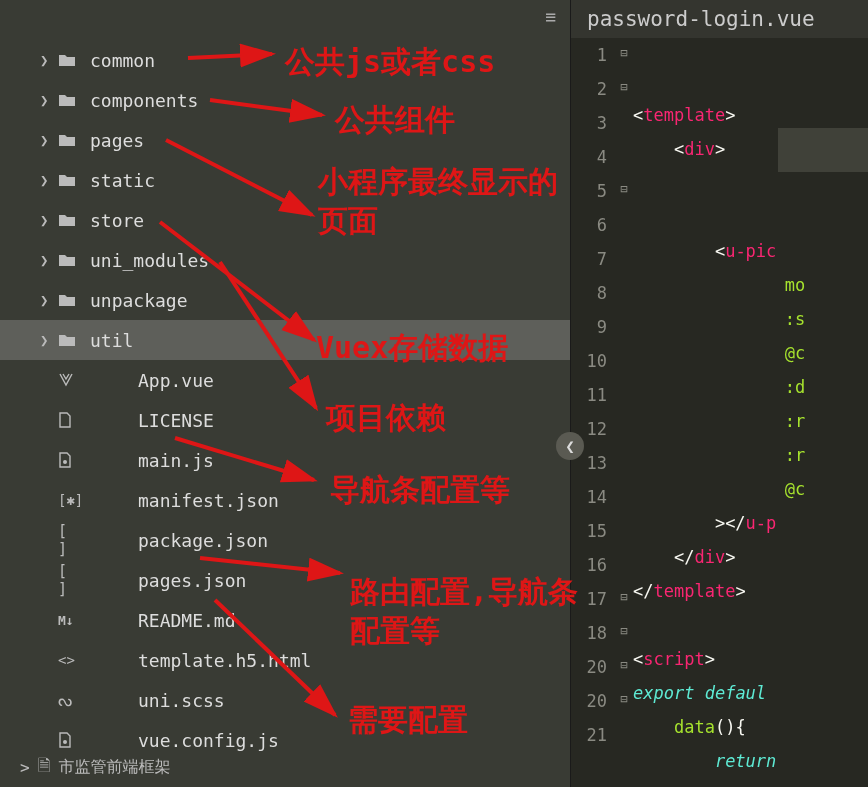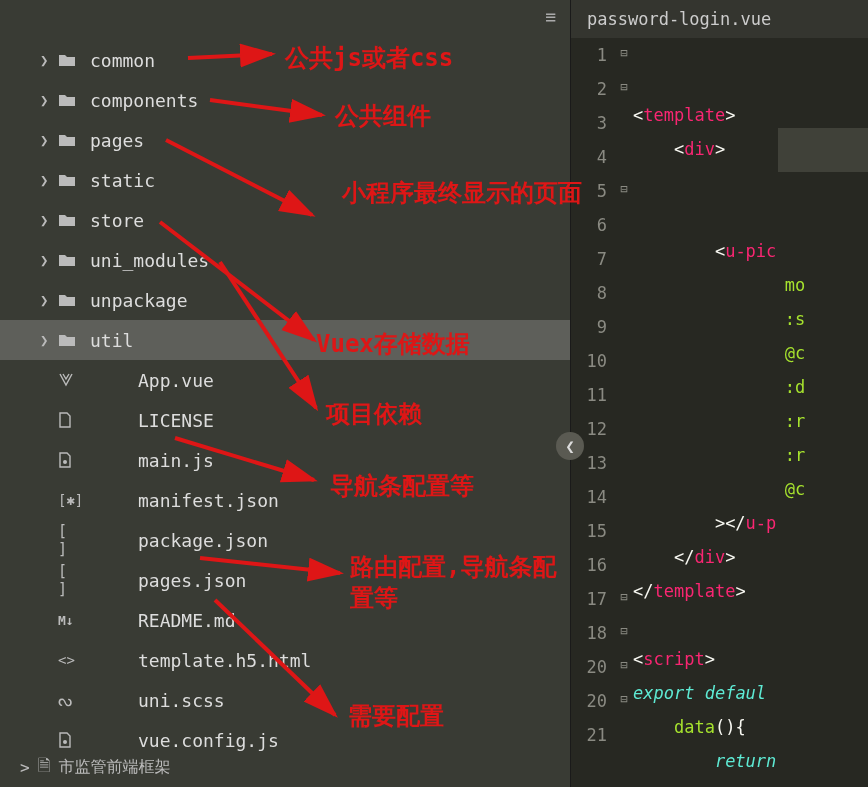--- a/index.html
+++ b/index.html
@@ -73,21 +73,21 @@
   flex-direction: column;
   border-left: 1px solid #1a1a1a;
 }
 .tab-bar {
   height: 38px;
   background: #34352f;
   display: flex;
   align-items: center;
   padding-left: 16px;
   color: #ccc;
-  font-size: 17px;
+  font-size: 21px;
 }
 .editor-body {
   flex: 1;
   display: flex;
   font-family: Consolas, monospace;
   font-size: 17px;
   overflow: hidden;
   position: relative;
 }
 .gutter {
@@ -131,21 +131,21 @@
   position: absolute;
   top: 0;
   left: 0;
   pointer-events: none;
   width: 570px;
   height: 787px;
 }
 .ann-text {
   position: absolute;
   color: #de1616;
-  font-size: 24px;
+  font-size: 30px;
   font-weight: bold;
   white-space: nowrap;
 }
 .collapse-handle {
   position: absolute;
   left: 556px;
   top: 432px;
   width: 28px;
   height: 28px;
   background: #5a5a52;
@@ -384,19 +384,19 @@
       <line x1="210" y1="100" x2="322" y2="115" stroke="#de1616" stroke-width="4" marker-end="url(#ah)"></line>
       <line x1="166" y1="140" x2="312" y2="215" stroke="#de1616" stroke-width="4" marker-end="url(#ah)"></line>
       <line x1="160" y1="222" x2="314" y2="340" stroke="#de1616" stroke-width="4" marker-end="url(#ah)"></line>
       <line x1="220" y1="262" x2="316" y2="408" stroke="#de1616" stroke-width="4" marker-end="url(#ah)"></line>
       <line x1="175" y1="438" x2="314" y2="480" stroke="#de1616" stroke-width="4" marker-end="url(#ah)"></line>
       <line x1="200" y1="558" x2="340" y2="573" stroke="#de1616" stroke-width="4" marker-end="url(#ah)"></line>
       <line x1="215" y1="600" x2="335" y2="715" stroke="#de1616" stroke-width="4" marker-end="url(#ah)"></line>
     </svg>
 <div class="ann-text" style="left: 285px; top: 42px;">公共js或者css</div>
     <div class="ann-text" style="left: 335px; top: 100px;">公共组件</div>
-    <div class="ann-text" style="left: 318px; top: 178px; width: 250px; white-space: normal; line-height: 1.3; margin-left: 24px;">小程序最终显示的页面</div>
+    <div class="ann-text" style="left: 318px; top: 162px; width: 250px; white-space: normal; line-height: 1.3;">小程序最终显示的页面</div>
     <div class="ann-text" style="left: 316px; top: 328px;">Vuex存储数据</div>
     <div class="ann-text" style="left: 326px; top: 398px;">项目依赖</div>
     <div class="ann-text" style="left: 330px; top: 470px;">导航条配置等</div>
-    <div class="ann-text" style="left: 350px; top: 552px; width: 230px; white-space: normal; line-height: 1.3;">路由配置,导航条配置等</div>
+    <div class="ann-text" style="left: 350px; top: 572px; width: 230px; white-space: normal; line-height: 1.3;">路由配置,导航条配置等</div>
     <div class="ann-text" style="left: 348px; top: 700px;">需要配置</div>
   </div>
 
 </body></html>

